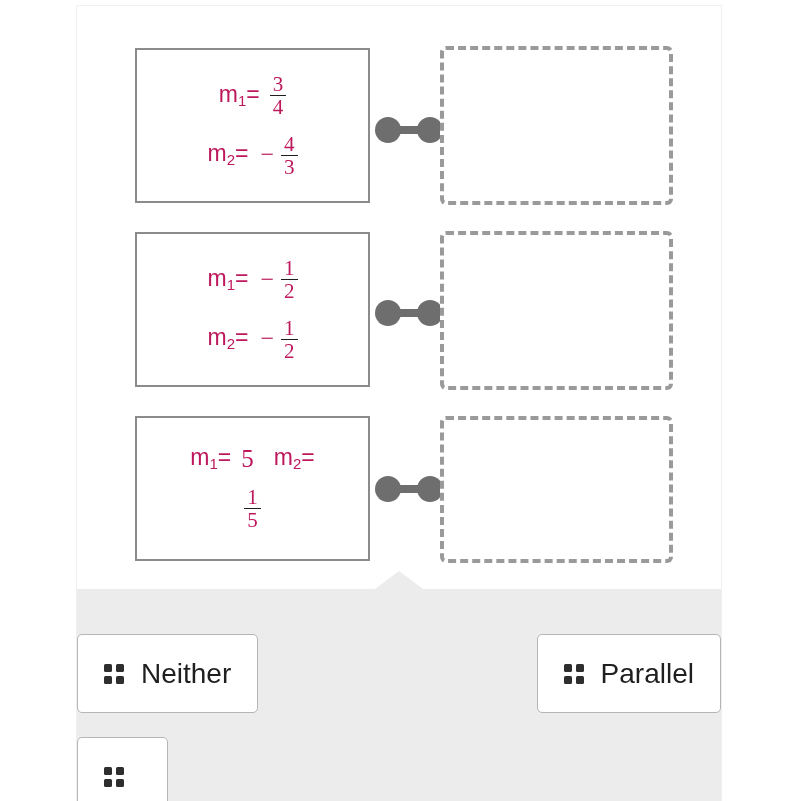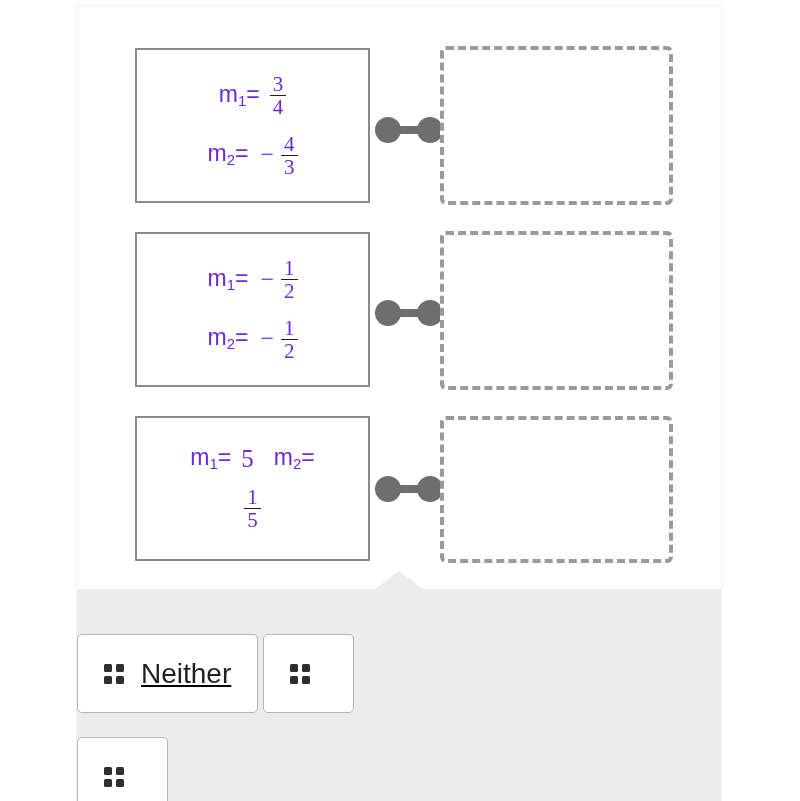--- a/index.html
+++ b/index.html
@@ -51,21 +51,21 @@
     justify-content: center;
   }
   .prompt-card.row-0 { top: 42px;  height: 155px; }
   .prompt-card.row-1 { top: 226px; height: 155px; }
   .prompt-card.row-2 { top: 410px; height: 145px; }
 
   .math-line {
     display: flex;
     align-items: center;
     justify-content: center;
-    color: #6d28d9;
+    color: #be185d;
     font-size: 23px;
     line-height: 1;
     margin: 7px 0;
     white-space: nowrap;
   }
   .mvar {
     font-family: "Liberation Sans", sans-serif;
     font-size: 23px;
   }
   .mvar sub {
@@ -160,23 +160,22 @@
     border-left: 24px solid transparent;
     border-right: 24px solid transparent;
     border-bottom: 18px solid #ececec;
   }
 
   .tray-row {
     position: absolute;
     left: 0;
     width: 100%;
     display: flex;
-    justify-content: flex-start;
+    justify-content: space-between;
     gap: 5px;
-    text-decoration: underline;
   }
   .tray-row.row-a { top: 45px; }
   .tray-row.row-b { top: 148px; }
 
   .answer-chip {
     display: flex;
     align-items: center;
     background: #ffffff;
     border: 1px solid #b5b5b5;
     border-radius: 5px;
@@ -301,20 +300,21 @@
           </span>
         <span class="chip-label">Neither</span>
       </div>
       <div class="answer-chip">
         <span class="drag-dots">
             <i></i>
             <i></i>
             <i></i>
             <i></i>
           </span>
+        <span class="chip-label">Parallel</span>
       </div>
     </div>
 
     <div class="tray-row row-b">
       <div class="answer-chip">
         <span class="drag-dots">
             <i></i>
             <i></i>
             <i></i>
             <i></i>

